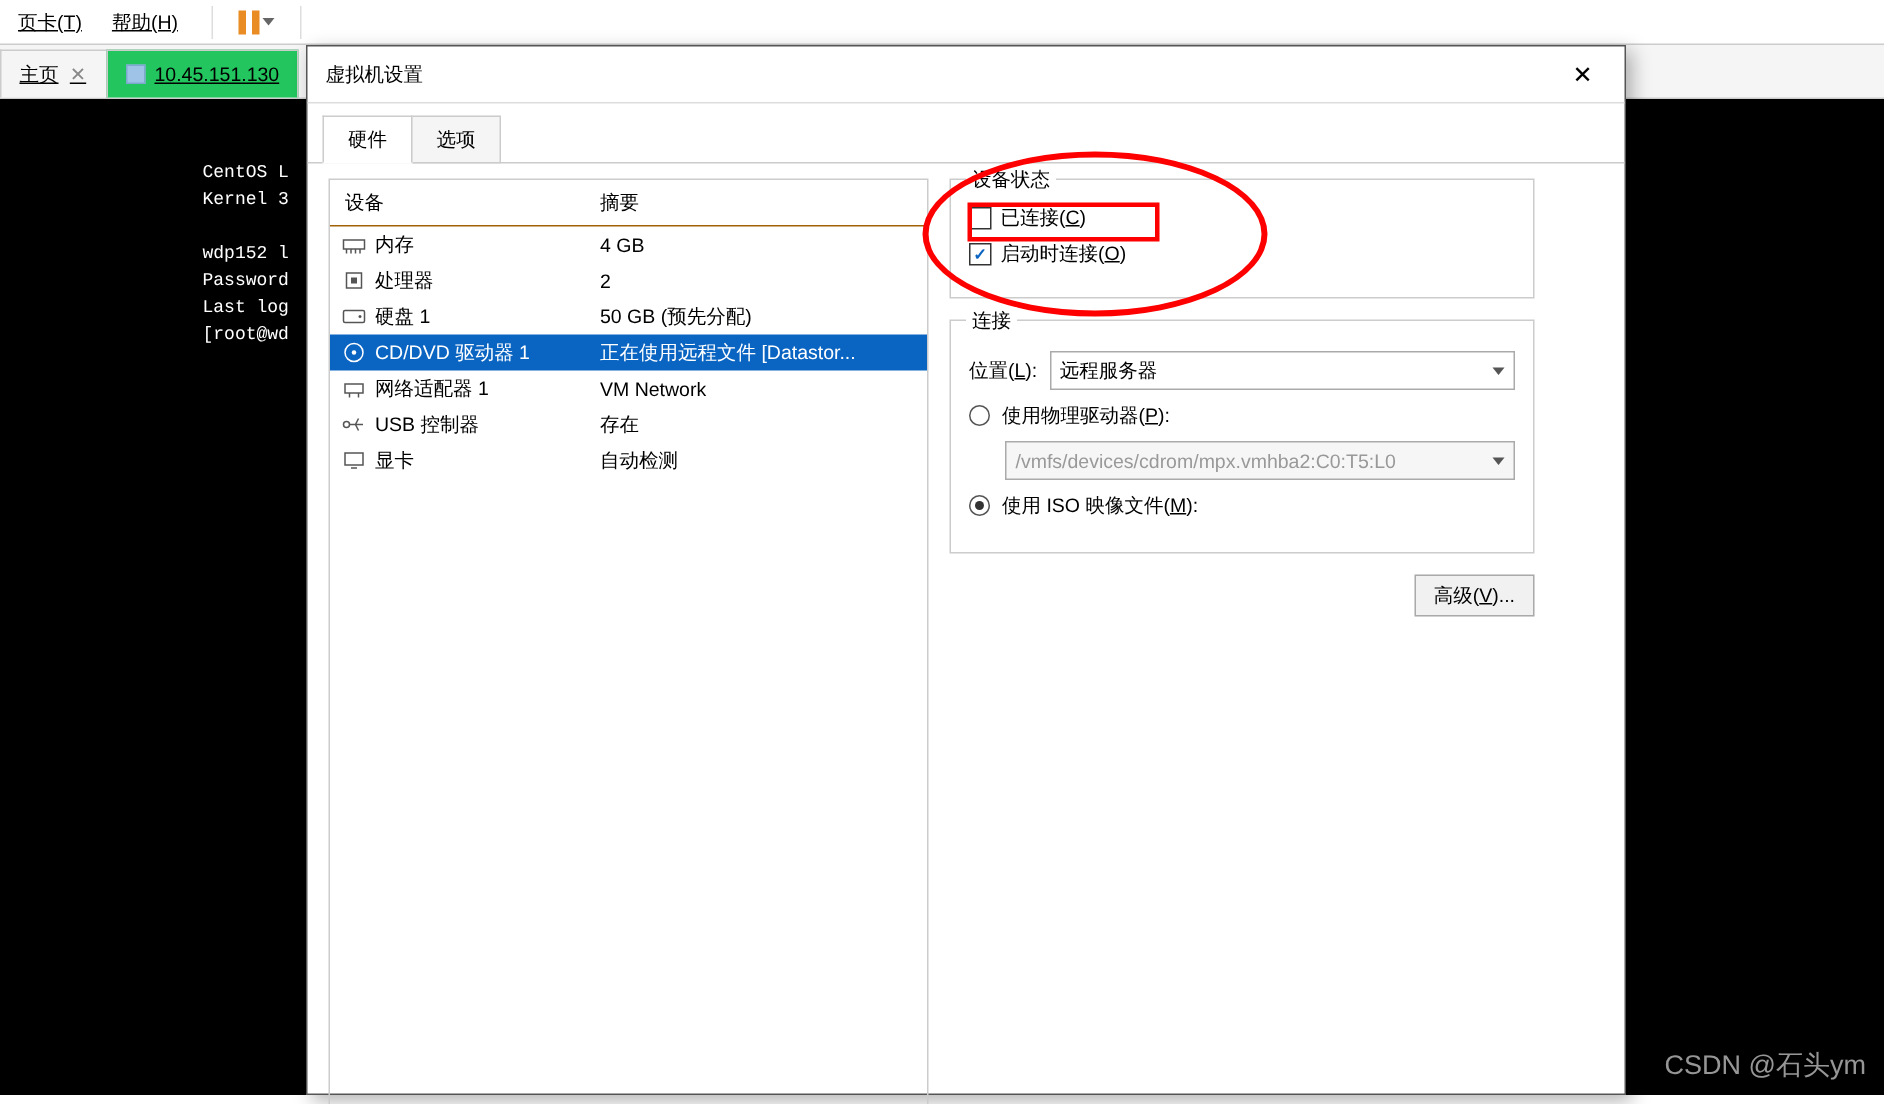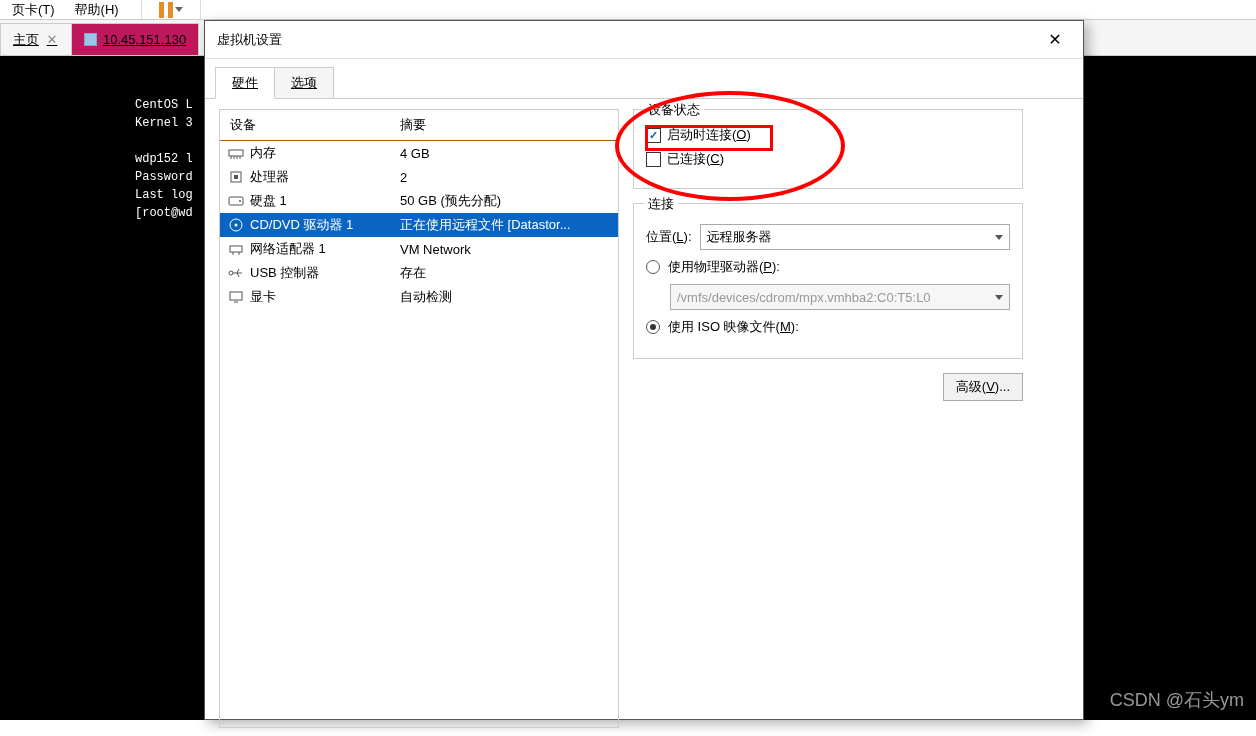--- a/index.html
+++ b/index.html
@@ -1,40 +1,40 @@
 <!DOCTYPE html>
 <html><head>
 <meta charset="utf-8">
 <style>
 * { box-sizing: border-box; margin: 0; padding: 0; font-family: "Microsoft YaHei", "Segoe UI", Tahoma, sans-serif; font-size: 13px; }
 html, body { width: 1256px; height: 736px; overflow: hidden; background: #fff; }
 
-.menubar { height: 20px; border-bottom: 1px solid #ccc; display: flex; align-items: center; padding: 0 6px; gap: 8px; }
+.menubar { height: 30px; border-bottom: 1px solid #ccc; display: flex; align-items: center; padding: 0 6px; gap: 8px; text-decoration: underline; }
 .menubar .menuitem { padding: 4px 6px; cursor: pointer; }
 .menubar .divider { width: 1px; height: 22px; background: #ddd; margin: 0 8px; }
 .toolbar-btn { width: 26px; height: 26px; display: flex; align-items: center; justify-content: center; cursor: pointer; }
 .pause-icon { display: flex; gap: 4px; }
 .pause-icon span { width: 5px; height: 16px; background: #e98c24; }
 .dropdown-caret { width: 0; height: 0; border-left: 4px solid transparent; border-right: 4px solid transparent; border-top: 5px solid #666; margin-left: 2px; }
 
 .tabstrip { height: 36px; border-bottom: 1px solid #ccc; background: #f5f5f5; display: flex; align-items: flex-end; padding-left: 0; }
 .tab { height: 32px; padding: 0 12px; display: flex; align-items: center; gap: 6px; background: #f5f5f5; border: 1px solid #ccc; border-bottom: none; margin-right: -1px; cursor: pointer; text-decoration: underline; }
-.tab.active { background: #be185d; justify-content: flex-end; }
+.tab.active { background: #22c55e; justify-content: flex-end; }
 .tab-close { width: 14px; height: 14px; display: flex; align-items: center; justify-content: center; color: #888; }
 .tab-icon { width: 13px; height: 13px; background: #9ec3e6; border: 1px solid #7da9ce; }
 
 .content { position: relative; height: 664px; background: #000; }
 .terminal { position: absolute; left: 0; top: 40px; color: #fff; font-family: Consolas, "Courier New", monospace; font-size: 12px; line-height: 18px; white-space: pre; padding-left: 135px; }
 
 .dialog { position: absolute; left: 204px; top: -36px; width: 880px; height: 700px; background: #fff; border: 1px solid #555; box-shadow: 4px 4px 12px rgba(0,0,0,0.3); }
 .dialog-titlebar { height: 38px; display: flex; align-items: center; border-bottom: 1px solid #ddd; padding: 0 12px; }
 .dialog-title { flex: 1; }
 .dialog-close { width: 32px; height: 32px; display: flex; align-items: center; justify-content: center; cursor: pointer; font-size: 16px; }
 
-.dialog-tabs { display: flex; margin: 8px 0 0 10px; text-decoration: underline; }
+.dialog-tabs { display: flex; margin: 8px 0 0 10px; }
 .dialog-tab { padding: 6px 16px; border: 1px solid #ccc; background: #f5f5f5; cursor: pointer; margin-right: -1px; }
 .dialog-tab.active { background: #fff; border-bottom-color: #fff; position: relative; z-index: 2; }
 .dialog-body { border-top: 1px solid #ccc; margin-top: -1px; height: 640px; display: flex; padding: 10px 14px; gap: 14px; }
 
 .device-list { width: 400px; border: 1px solid #ccc; }
 .device-header { display: flex; padding: 6px 10px; border-bottom: 1px solid #a16207; font-weight: normal; }
 .device-header .c1 { width: 170px; }
 .device-rows { }
 .device-row { display: flex; align-items: center; padding: 3px 6px; cursor: pointer; }
 .device-row.selected { background: #0a64c2; color: #fff; }
@@ -198,26 +198,26 @@
               <span class="c2">自动检测</span>
             </div>
           </div>
       </div>
 
       <div class="right-pane">
 
         <div class="groupbox" style="width:390px;">
           <span class="groupbox-title">设备状态</span>
           <div class="checkbox-row">
+            <span class="checkbox"></span>
+            <span>已连接(<span class="underline-hotkey">C</span>)</span>
+          </div>
+          <div class="checkbox-row">
             <span class="checkbox checked"></span>
             <span>启动时连接(<span class="underline-hotkey">O</span>)</span>
-          </div>
-          <div class="checkbox-row">
-            <span class="checkbox"></span>
-            <span>已连接(<span class="underline-hotkey">C</span>)</span>
           </div>
         </div>
 
         <div class="annot-ellipse" style="left:-18px; top:-18px; width:230px; height:110px;"></div>
         <div class="annot-rect" style="left:12px; top:16px; width:128px; height:26px;"></div>
 
         <div class="groupbox" style="width:390px;">
           <span class="groupbox-title">连接</span>
 
           <div class="field-row">

